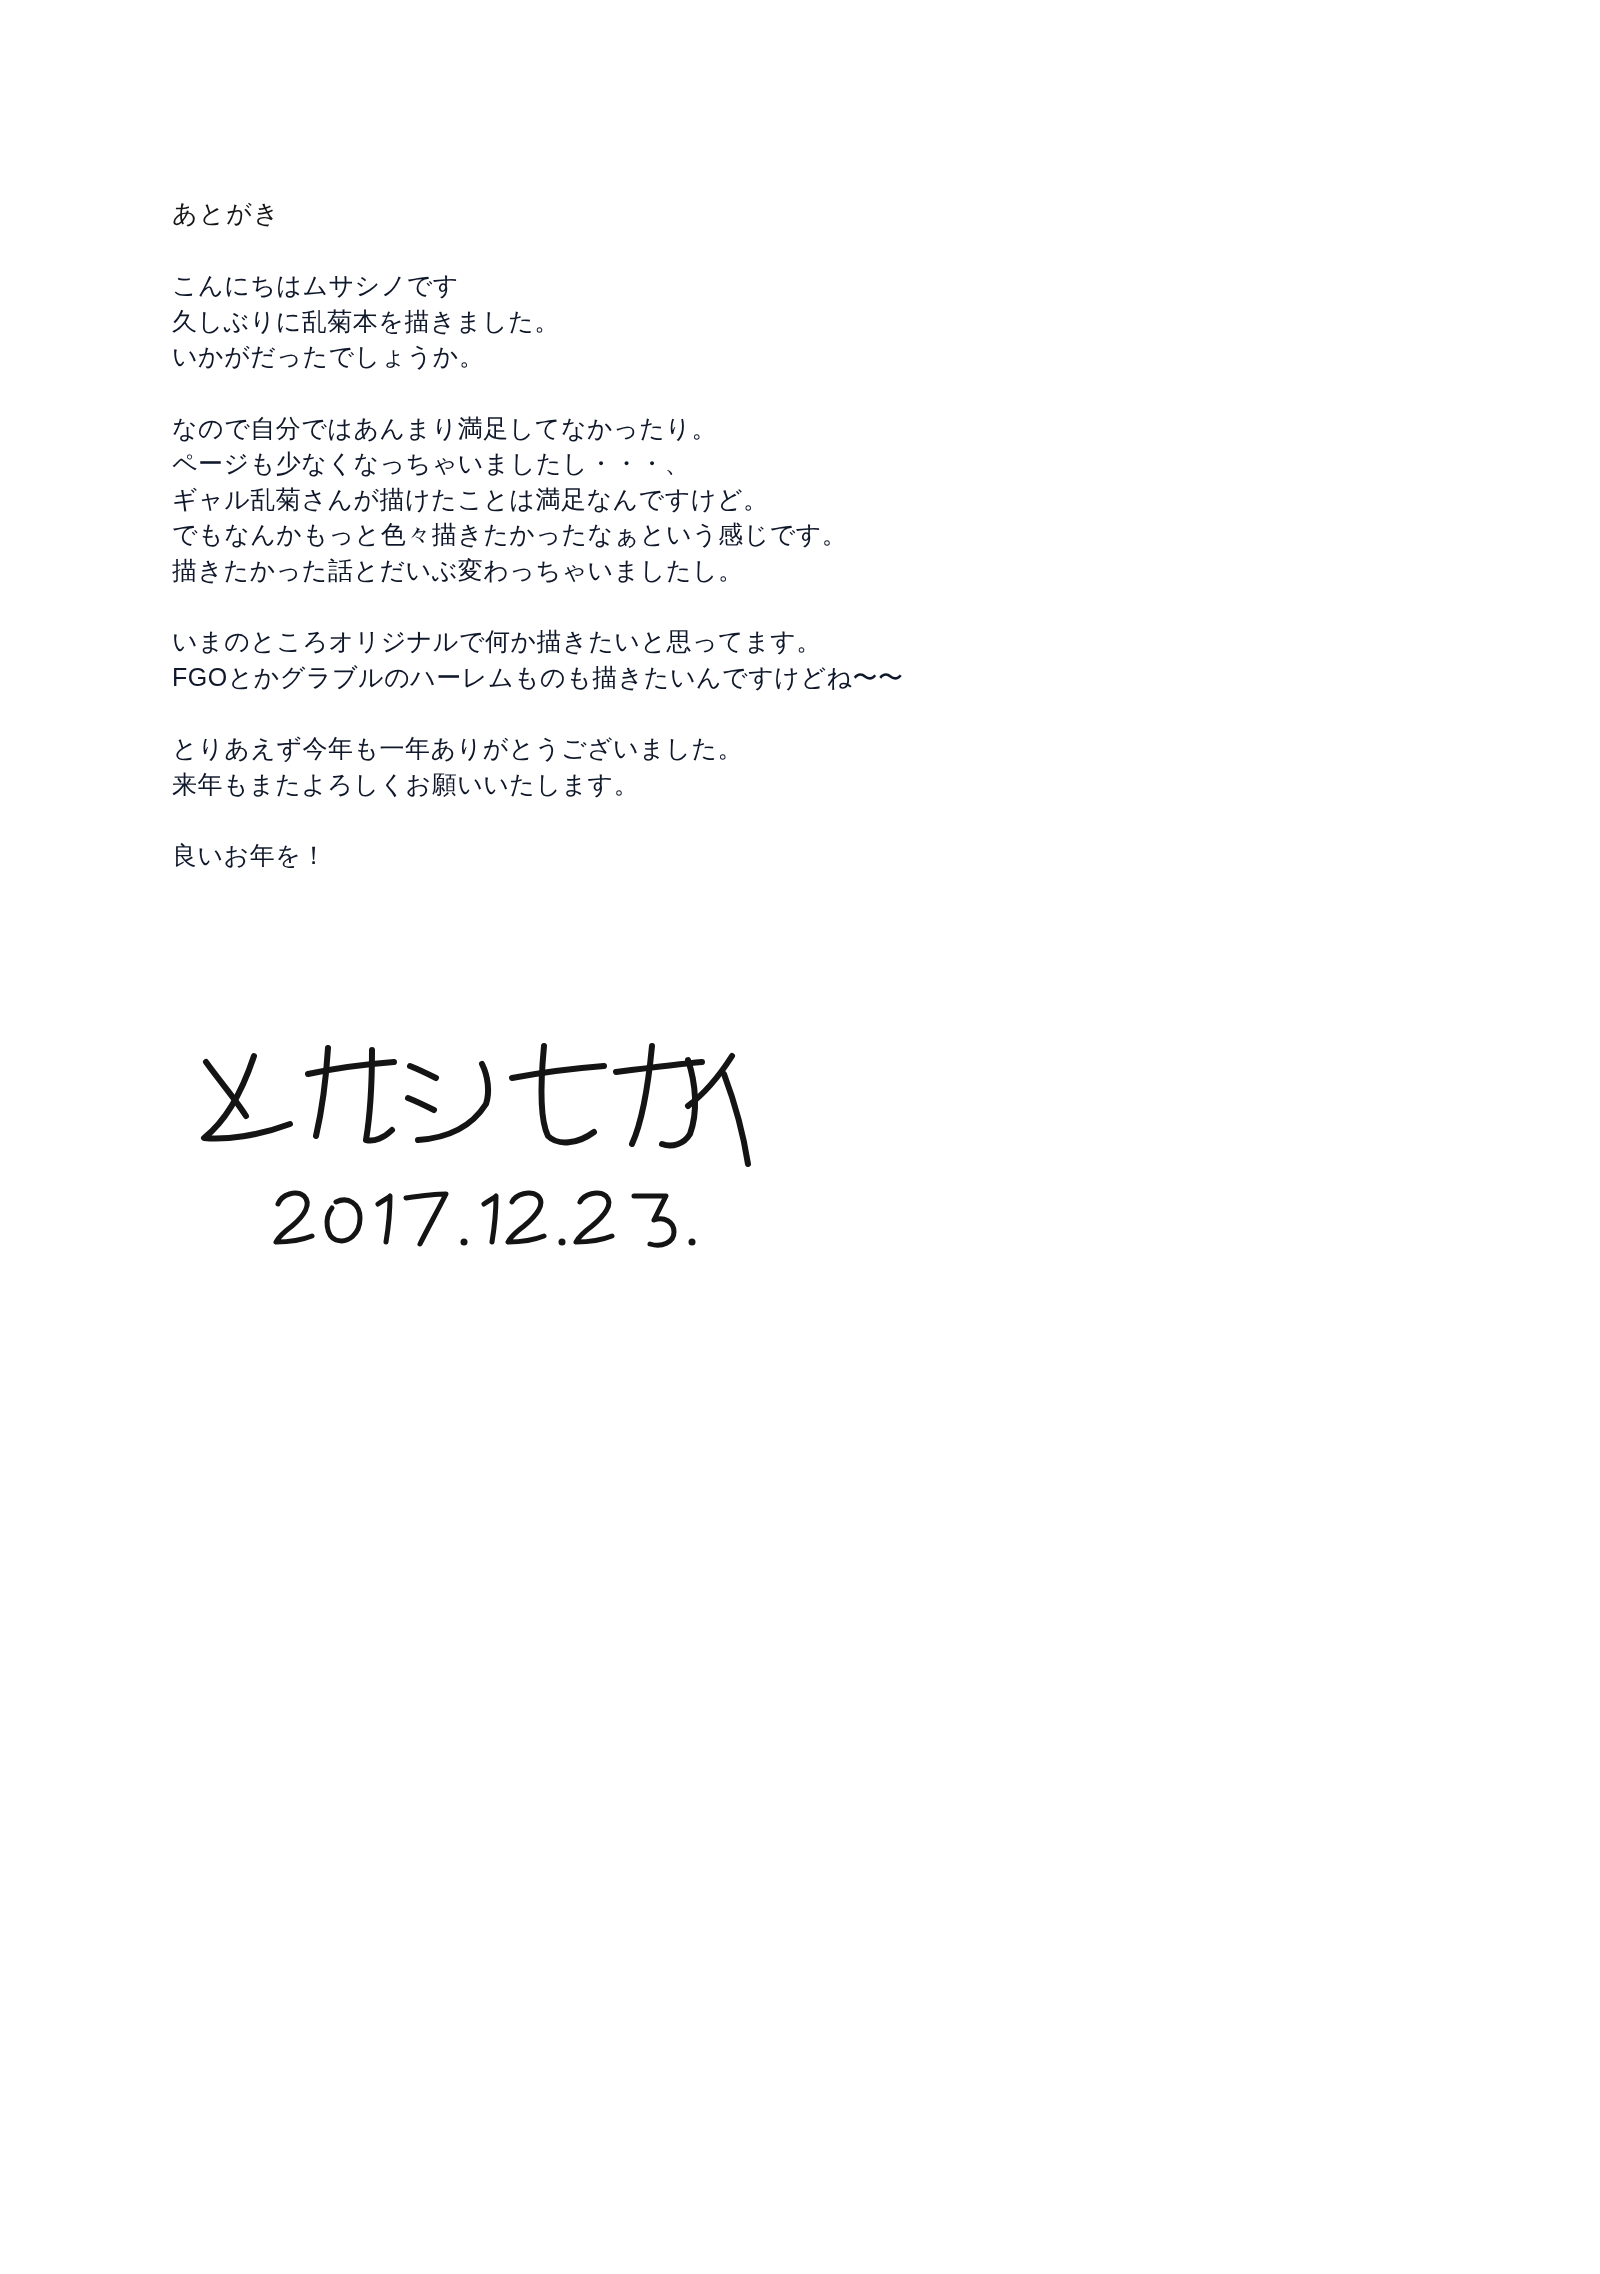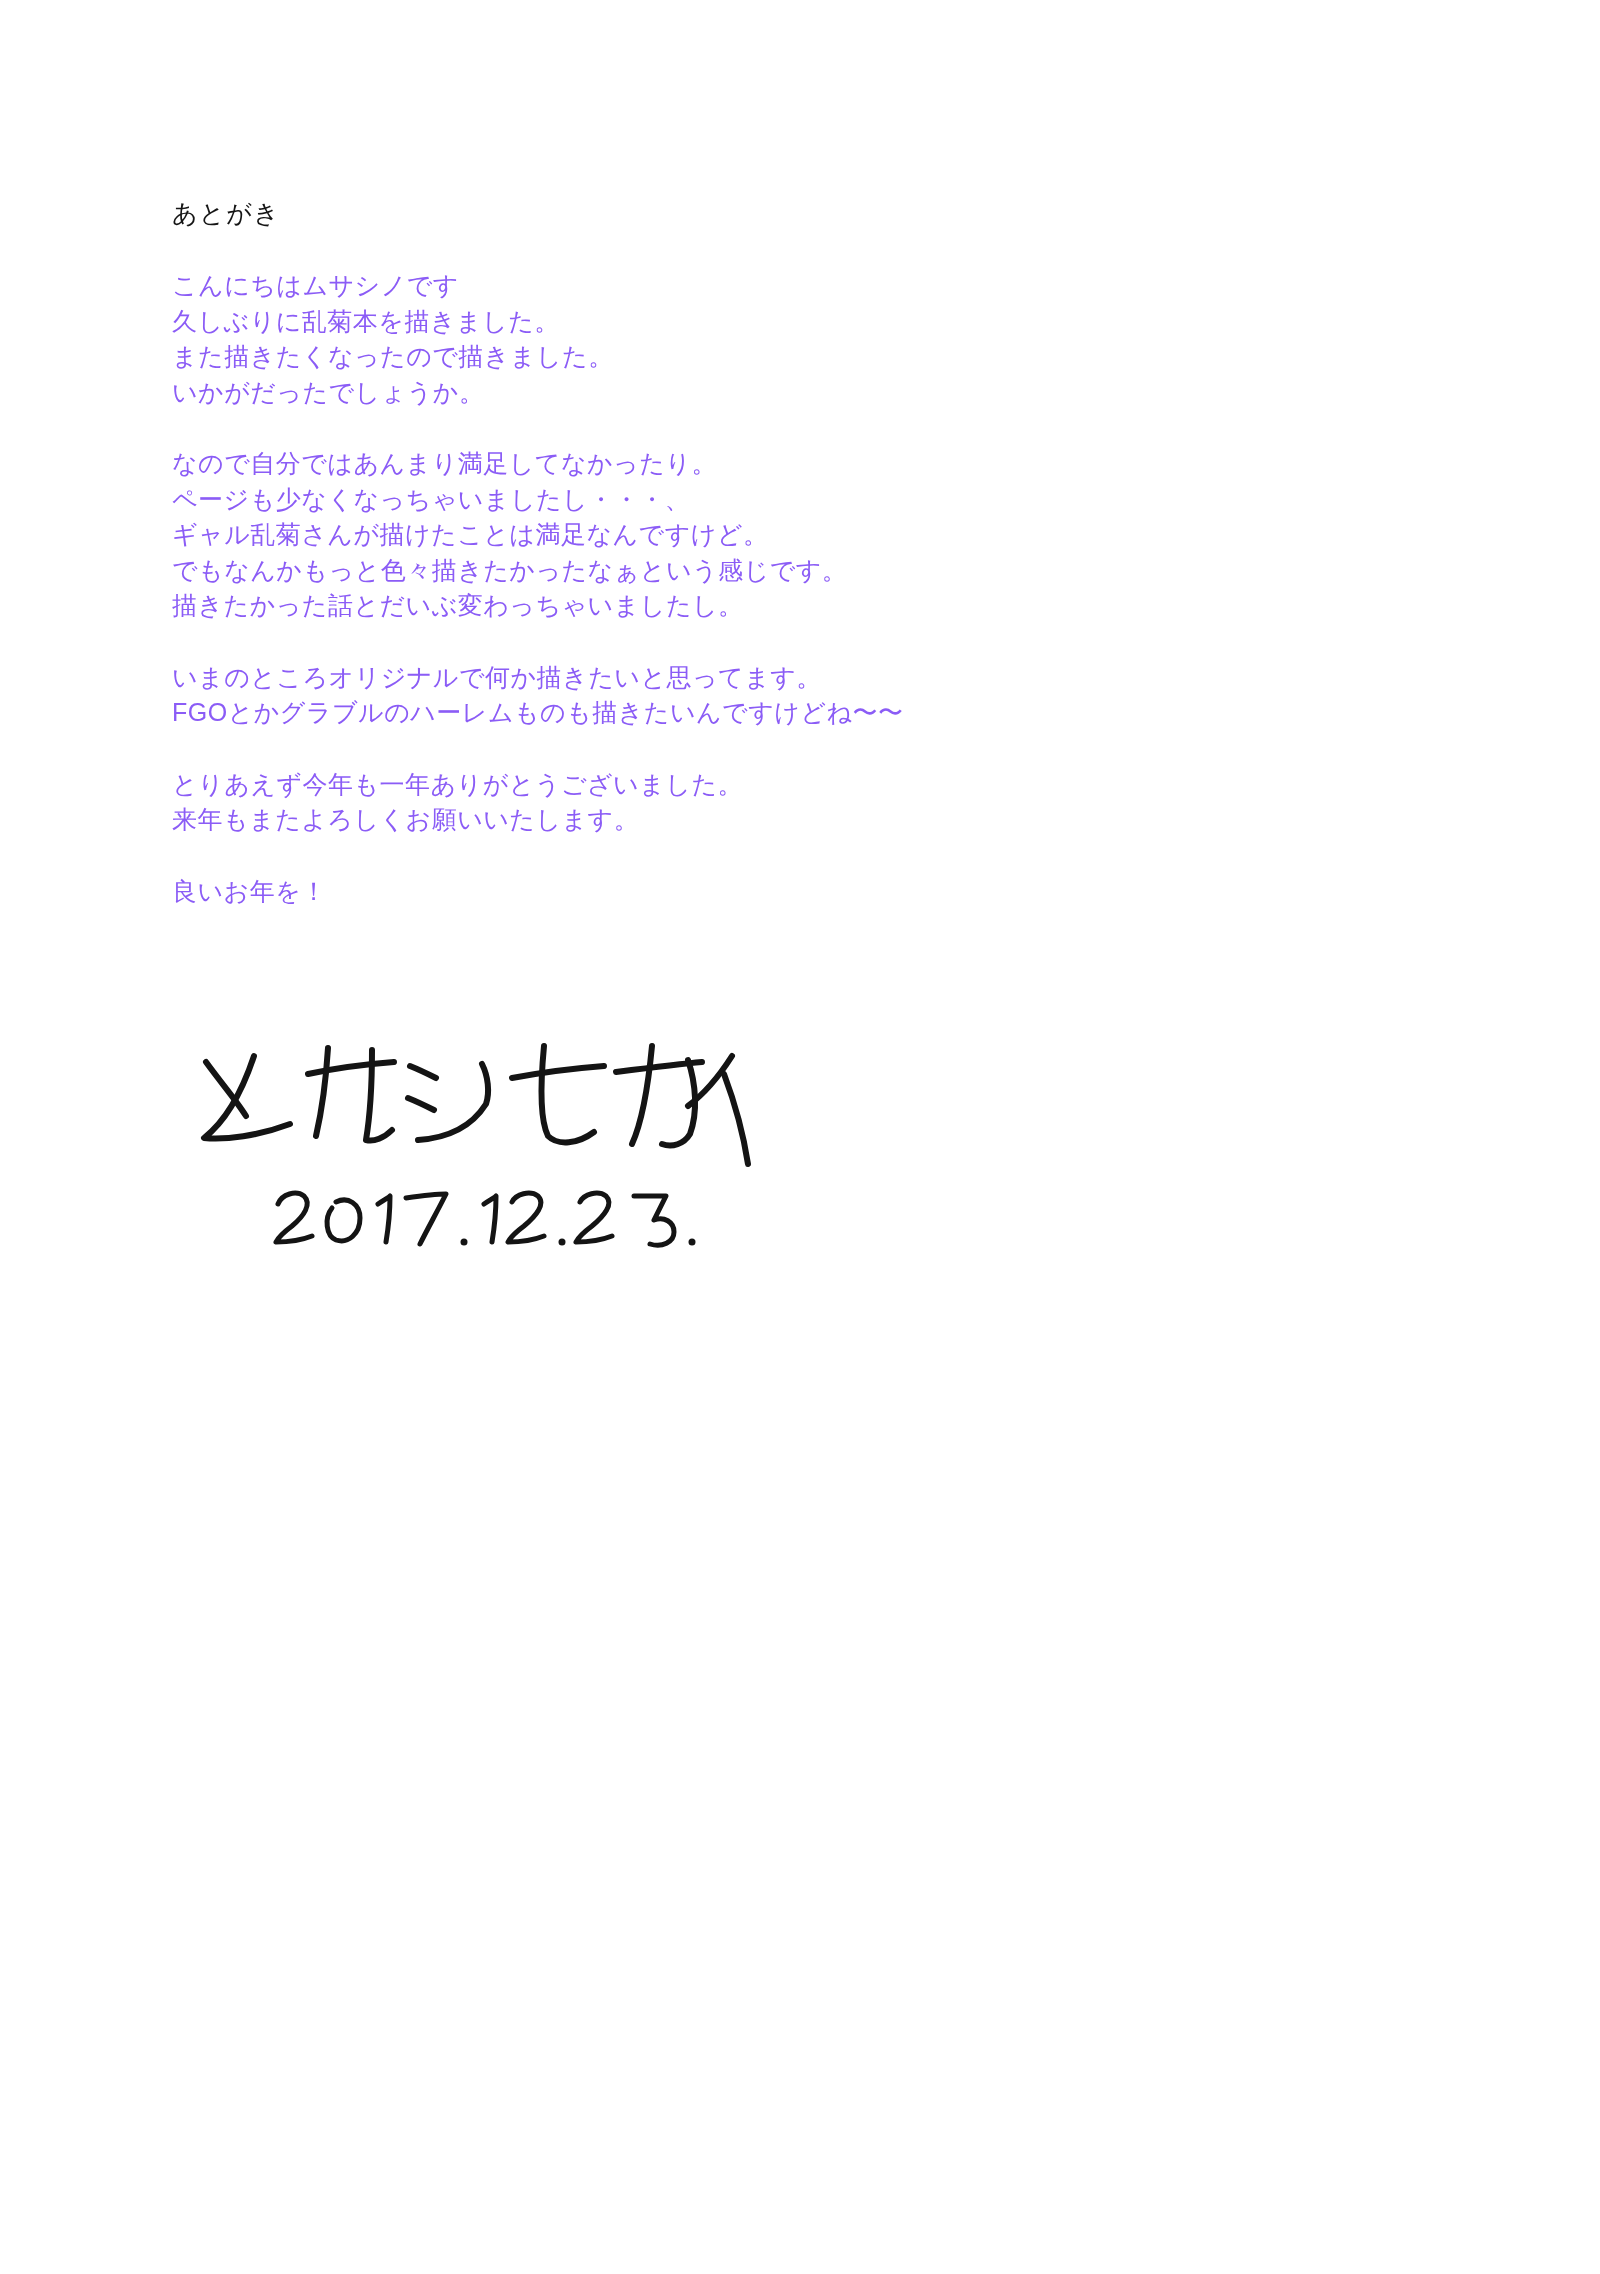--- a/index.html
+++ b/index.html
@@ -37,21 +37,21 @@
     margin: 0 0 40px 0;
     color: #151515;
   }
   .aw-block {
     margin: 0 0 36px 0;
   }
   .aw-line {
     font-size: 25px;
     line-height: 1.42;
     letter-spacing: 0.02em;
-    color: #8b5cf6;
+    color: #0f172a;
     white-space: pre;
   }
   .signature-wrap {
     position: absolute;
     left: 196px;
     top: 1040px;
     width: 700px;
     height: 260px;
   }
   .signature-svg {
@@ -72,21 +72,20 @@
 
 <div class="page">
 
   <div class="afterword">
 
     <div class="aw-title">あとがき</div>
 
     <div class="aw-block">
       <div class="aw-line">こんにちはムサシノです</div>
       <div class="aw-line">久しぶりに乱菊本を描きました。</div>
-      <div class="aw-line">また描きたくなったので描きました。</div>
       <div class="aw-line">いかがだったでしょうか。</div>
     </div>
 
     <div class="aw-block">
       <div class="aw-line">なので自分ではあんまり満足してなかったり。</div>
       <div class="aw-line">ページも少なくなっちゃいましたし・・・、</div>
       <div class="aw-line">ギャル乱菊さんが描けたことは満足なんですけど。</div>
       <div class="aw-line">でもなんかもっと色々描きたかったなぁという感じです。</div>
       <div class="aw-line">描きたかった話とだいぶ変わっちゃいましたし。</div>
     </div>

